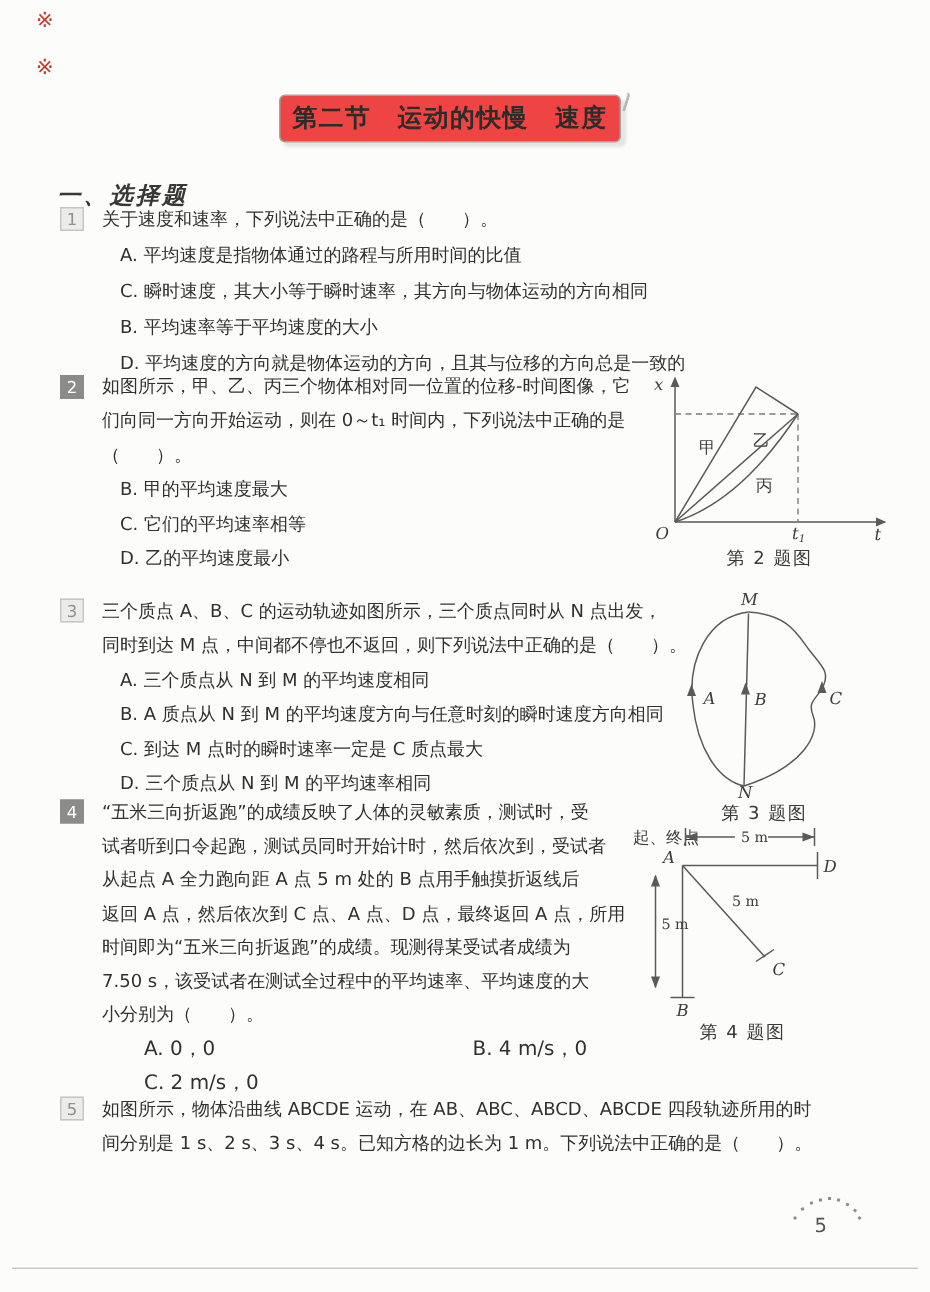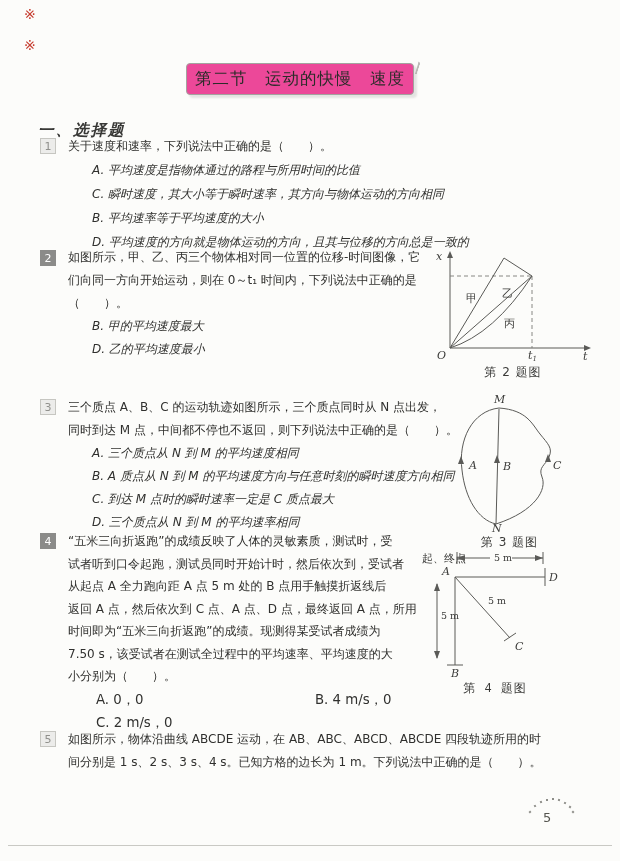--- a/index.html
+++ b/index.html
@@ -7,59 +7,59 @@
     width:620px;height:861px;position:relative;overflow:hidden;
     background:#fcfcfa;color:#30302e;
     font-family:"DejaVu Sans","Liberation Sans",sans-serif;
   }
   .stamp{position:absolute;left:24px;color:#c63b2e;font-size:14px;line-height:14px;}
   .stamp2{top:38px;}
   .stamp1{top:7px;}
 
   .title-box{
     position:absolute;left:186px;top:63px;width:226px;height:30px;
-    border:1px solid #a3a39f;border-radius:4px;background:#ec4899;
+    border:1px solid #a3a39f;border-radius:4px;background:#ef4444;
     box-shadow:3px 3px 2px rgba(60,60,55,0.12);
-    text-align:center;line-height:30px;font-size:16.5px;font-weight:normal;
+    text-align:center;line-height:30px;font-size:16.5px;font-weight:bold;
     letter-spacing:1px;color:#2c2c2a;
   }
   .curl{position:absolute;left:407px;top:60px;width:10px;height:13px;
     border-right:2px solid #b9b9b4;transform:rotate(18deg);border-radius:0 3px 0 0;}
 
   .section-head{
     position:absolute;left:38px;top:120px;
     font-family:"DejaVu Serif","Liberation Serif",serif;font-style:italic;font-weight:bold;
     font-size:15.5px;letter-spacing:2px;color:#38383六;color:#383836;
   }
 
   .badge{position:absolute;left:40px;width:16px;height:16px;text-align:center;
     font-size:11px;line-height:16px;box-sizing:border-box;}
   .badge.light{background:#ececea;border:1px solid #c6c6c1;color:#90908c;}
   .badge.dark{background:#8b8b89;border:1px solid #8b8b89;color:#ffffff;}
   .b1{top:138px}.b2{top:250px}.b3{top:399px}.b4{top:533px}.b5{top:731px}
 
   .q{position:absolute;left:68px;}
   .q .line{white-space:nowrap;font-size:12px;height:23px;line-height:23px;}
-  .q .opt{margin-left:24px;font-style:italic;}
+  .q .opt{margin-left:12px;}
   #q1{top:134px}#q1 .line{height:24px;line-height:24px;}
   #q2{top:246px}
   #q3{top:396px}
   #q4{top:530px}#q4 .line{height:22.5px;line-height:22.5px;}
   #q5{top:728px}
   .opt-row{position:relative;height:23px;line-height:23px;font-size:13.3px;white-space:nowrap;}
   .opt-row .col-l{margin-left:28px;}
   .opt-row .col-r{position:absolute;left:247px;top:0;}
 
   .fig{position:absolute;}
   #fig2{left:428px;top:248px;width:170px;}
   #fig3{left:452px;top:394px;width:115px;}
   #fig4{left:420px;top:546px;width:185px;}
   .fig svg{display:block;}
   .fig .caption{text-align:center;font-size:12px;color:#3a3a38;margin-top:2px;letter-spacing:1px;}
-  #fig4 .caption{width:150px;font-family:Liberation Mono, monospace;}
+  #fig4 .caption{width:150px;}
 
   svg .st{stroke:#5a5a57;stroke-width:1;fill:none;}
   svg .dash{stroke:#7a7a76;stroke-width:0.9;fill:none;stroke-dasharray:4 3;}
   svg .ah{fill:#5a5a57;stroke:none;}
   svg text{fill:#3c3c3a;}
   svg .lat{font-family:"DejaVu Serif","Liberation Serif",serif;font-style:italic;font-size:11px;}
   svg .cjk{font-family:"DejaVu Sans","Liberation Sans",sans-serif;font-size:11px;}
   svg .dim{font-family:"DejaVu Serif","Liberation Serif",serif;font-size:9.5px;font-style:normal;}
   svg .sub{font-size:7px;}
 
@@ -90,20 +90,21 @@
   <div class="line opt">C. 瞬时速度，其大小等于瞬时速率，其方向与物体运动的方向相同</div>
   <div class="line opt">B. 平均速率等于平均速度的大小</div>
   <div class="line opt">D. 平均速度的方向就是物体运动的方向，且其与位移的方向总是一致的</div>
 </div>
 
 <div class="q" id="q2">
   <div class="line">如图所示，甲、乙、丙三个物体相对同一位置的位移-时间图像，它</div>
   <div class="line">们向同一方向开始运动，则在 0～t₁ 时间内，下列说法中正确的是</div>
   <div class="line">（　　）。</div>
   <div class="line opt">B. 甲的平均速度最大</div>
+  <div class="line opt">C. 它们的平均速率相等</div>
   <div class="line opt">D. 乙的平均速度最小</div>
 </div>
 
 <div class="fig" id="fig2">
   <svg width="170" height="114" viewBox="0 0 170 114">
     <line class="st" x1="22" y1="100" x2="22" y2="7"></line>
     <polygon class="ah" points="22,3 19,10 25,10"></polygon>
     <line class="st" x1="22" y1="100" x2="159" y2="100"></line>
     <polygon class="ah" points="163,100 156,97 156,103"></polygon>
     <line class="dash" x1="22" y1="28" x2="104" y2="28"></line>

